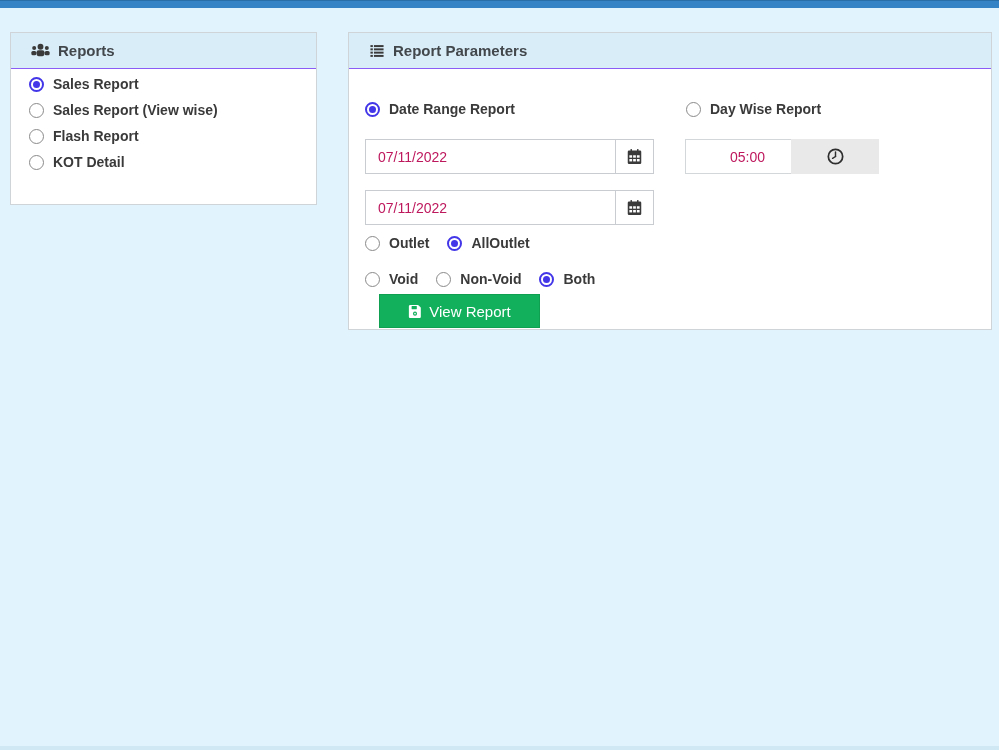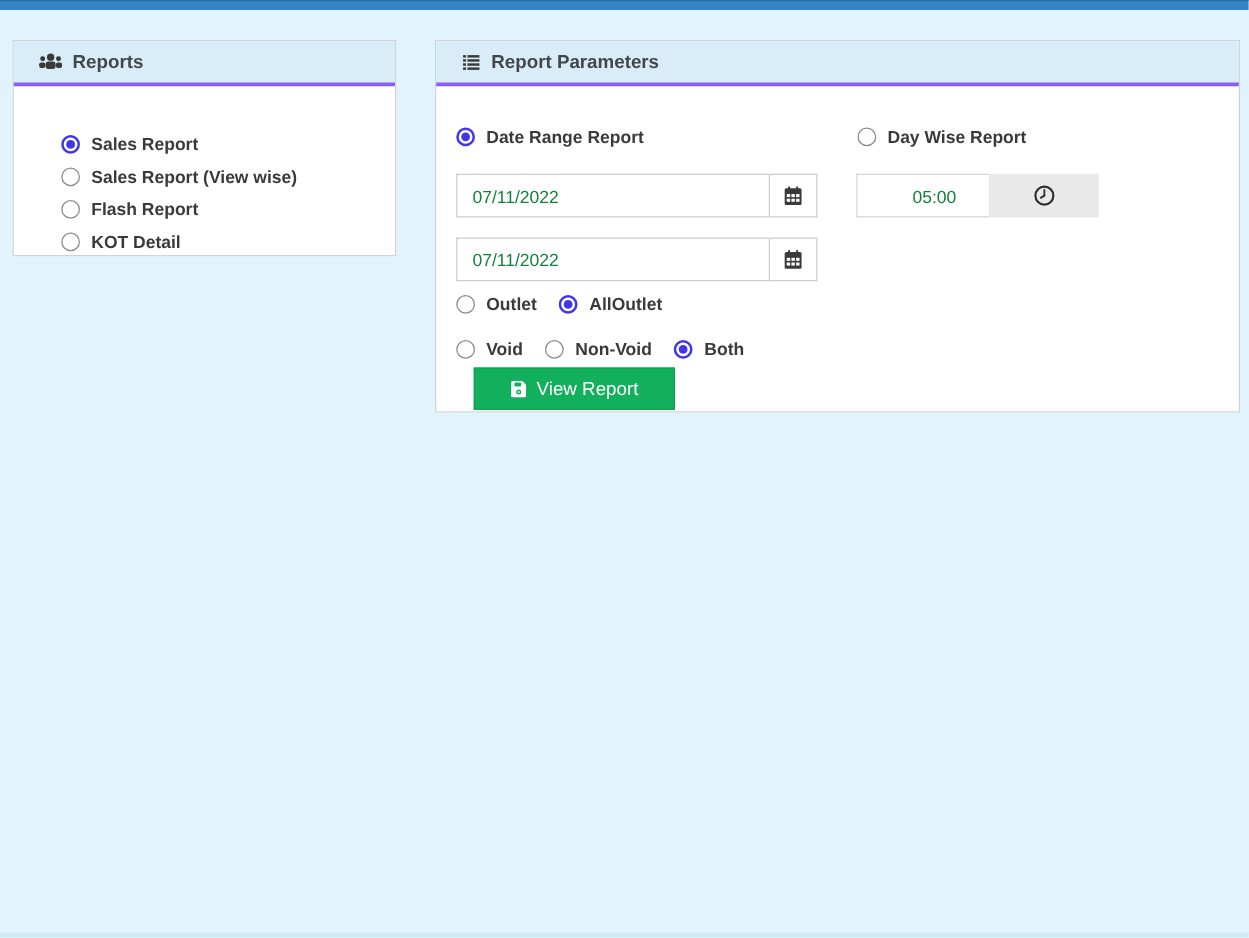--- a/index.html
+++ b/index.html
@@ -24,30 +24,30 @@
   .panel {
     position: absolute;
     background: #ffffff;
     border: 1px solid #cfd4d8;
   }
   .panel-reports { left: 10px; top: 32px; width: 307px; height: 173px; }
   .panel-params  { left: 348px; top: 32px; width: 644px; height: 298px; }
   .panel-header {
     height: 36px;
     background: #d9edf8;
-    border-bottom: 3px solid #8b5cf6;
+    border-bottom: 1px solid #8b5cf6;
     display: flex; align-items: center;
     padding-left: 20px;
     gap: 8px;
   }
   .panel-header .title {
     font-size: 15px; font-weight: bold; color: #42474c;
   }
   .panel-body { padding: 21px 16px 0 16px; }
-  .panel-reports .panel-body { padding: 38px 20px 0 18px; margin-left: 20px; }
+  .panel-reports .panel-body { padding: 7px 20px 0 18px; }
 
   .opt-row { display: flex; align-items: center; margin-top: 11px; }
   .opt {
     display: flex; align-items: center; gap: 9px;
     cursor: pointer;
   }
   .opt-label {
     font-size: 14px; font-weight: bold; color: #3a3a3a;
     line-height: 17px; white-space: nowrap;
   }
@@ -76,21 +76,21 @@
   .col-date-range { width: 321px; }
 
   .row-inputs { display: flex; margin-top: 21px; }
   .input-group { display: flex; height: 35px; }
   .text-input {
     height: 35px;
     border: 1px solid #c9cdd1;
     border-right: none;
     padding: 0 0 0 12px;
     font-family: "Liberation Sans", sans-serif;
-    font-size: 14px; color: #15803d;
+    font-size: 14px; color: #be185d;
     outline: none;
     background: #fff;
   }
   .date-input { width: 250px; }
   .addon-cal {
     width: 39px; height: 35px;
     border: 1px solid #c9cdd1;
     background: #fff;
     display: flex; align-items: center; justify-content: center;
     cursor: pointer;

